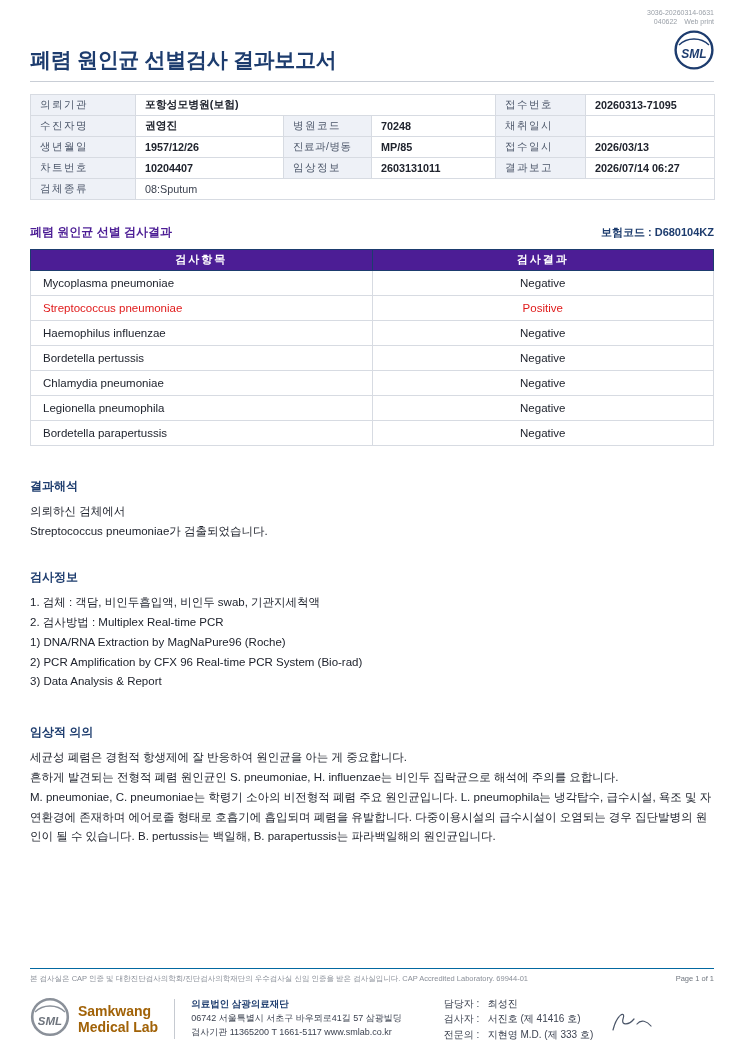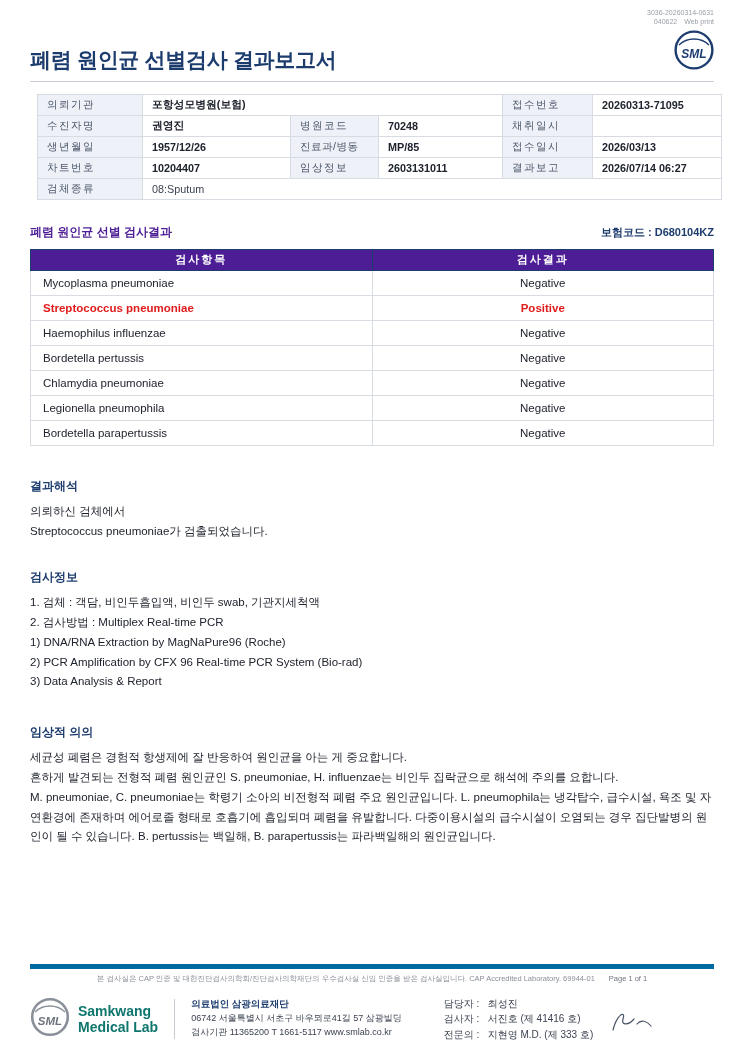--- a/index.html
+++ b/index.html
@@ -9,47 +9,47 @@
 
   
   .header { display:flex; justify-content:space-between; align-items:flex-end; padding-top:8px; }
   .title { font-size:21px; font-weight:bold; color:#1d3c6e; margin-top:22px; letter-spacing:-0.3px; }
   .header-right { display:flex; flex-direction:column; align-items:flex-end; }
   .print-info { text-align:right; font-size:7px; color:#9aa0a8; line-height:1.35; }
   .logo-circle { margin-top:3px; }
   .header-rule { border-bottom:1px solid #c9ced6; margin-top:7px; }
 
   
-  table.info { width:100%; border-collapse:collapse; margin-top:12px; table-layout:fixed;margin-left:7px; }
+  table.info { width:100%; border-collapse:collapse; margin-top:12px; table-layout:fixed; }
   .info td { border:1px solid #d7dbe2; height:21px; padding:2px 9px; vertical-align:middle; font-size:10.5px; }
   .info td.lbl { background:#eef1f7; color:#4a5568; letter-spacing:1.5px; }
   .info td.val { font-weight:bold; color:#20242e; font-size:10.8px; letter-spacing:0; }
 
   
   .sec-head { display:flex; justify-content:space-between; align-items:center; margin-top:24px; }
   .sec-title { font-size:12px; font-weight:bold; color:#4c1d95; }
   .ins-code { font-size:11px; font-weight:bold; color:#1d3c6e; }
 
   table.results { width:100%; border-collapse:collapse; margin-top:8px; table-layout:fixed; }
   .results th { background:#4c1d95; color:#fff; font-weight:bold; height:21px; border:1px solid #1d3c6e; font-size:11px; letter-spacing:2px; text-align:center; }
   .results td { border:1px solid #d7dbe2; height:25px; padding:2px 12px; font-size:11.5px; color:#20242e; }
   .results td.res { text-align:center; }
-  .results tr.positive td { color:#e01b1b; font-weight:bold; }
+  .results tr.positive td { color:#e01b1b; font-weight:normal; }
 
   
   .text-sec { margin-top:28px; }
   .text-sec h3 { font-size:12px; font-weight:bold; color:#1d3c6e; margin-bottom:7px; }
   .text-sec p { font-size:11.5px; line-height:1.72; color:#20242e; }
 
   
   .footer { position:absolute; left:30px; right:30px; bottom:10px; }
-  .cert-row { display:flex; justify-content:center; align-items:flex-start; border-top:5px solid #0369a1; padding-top:5px; font-size:7.5px; color:#8a8f98; }
+  .cert-row { display:flex; justify-content:space-between; align-items:flex-start; border-top:1px solid #0369a1; padding-top:5px; font-size:7.5px; color:#8a8f98; }
   .company-row { display:flex; align-items:center; margin-top:12px; }
   .brand { display:flex; align-items:center; gap:8px; }
-  .brand-name { font-size:14px; font-weight:bold; color:#0f766e; line-height:1.15; }
+  .brand-name { font-size:14px; font-weight:bold; color:#a16207; line-height:1.15; }
   .v-rule { width:1px; height:40px; background:#c6cad1; margin:0 16px; }
   .org-block { font-size:9px; color:#3c4250; line-height:1.55; }
   .org-block .org { font-weight:bold; color:#1d3c6e; font-size:9.5px; }
   .staff-block { margin-left:42px; font-size:10px; color:#3c4250; line-height:1.55; }
   .staff-row { display:flex; }
   .staff-row .s-lbl { width:44px; }
   .signature { margin-left:14px; align-self:flex-end; margin-bottom:2px; }
 </style>
 </head>
 <body>

